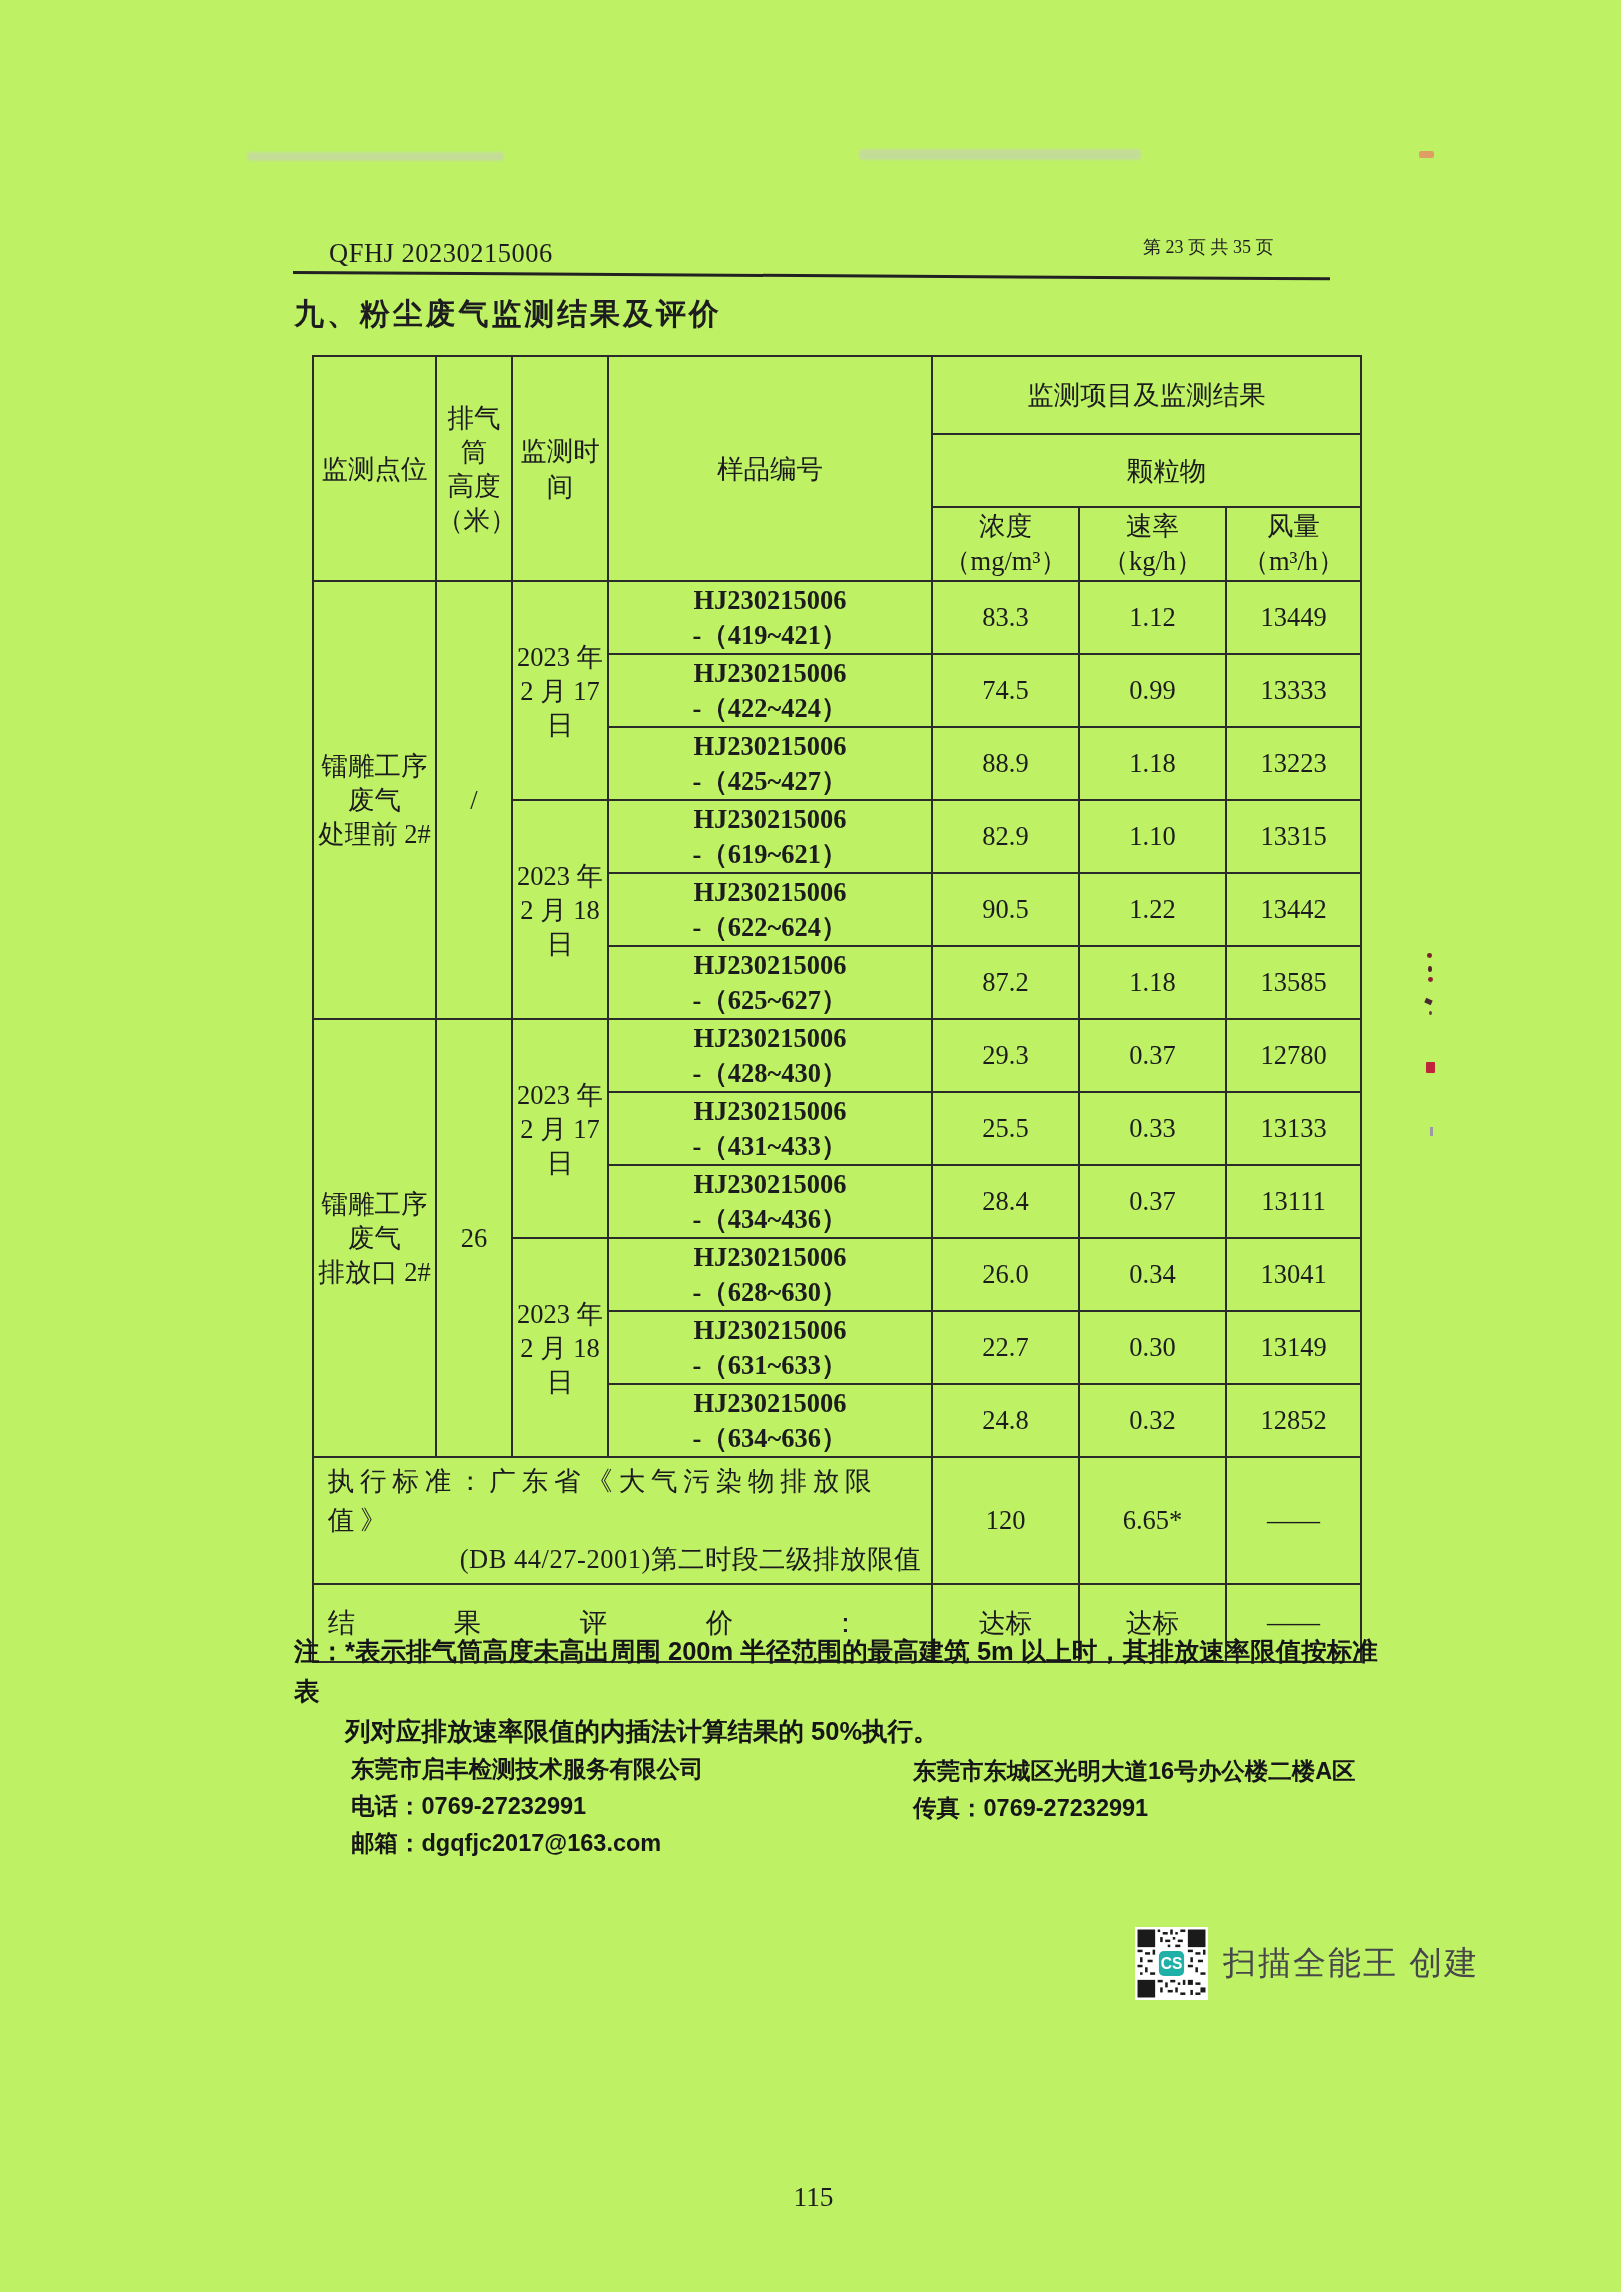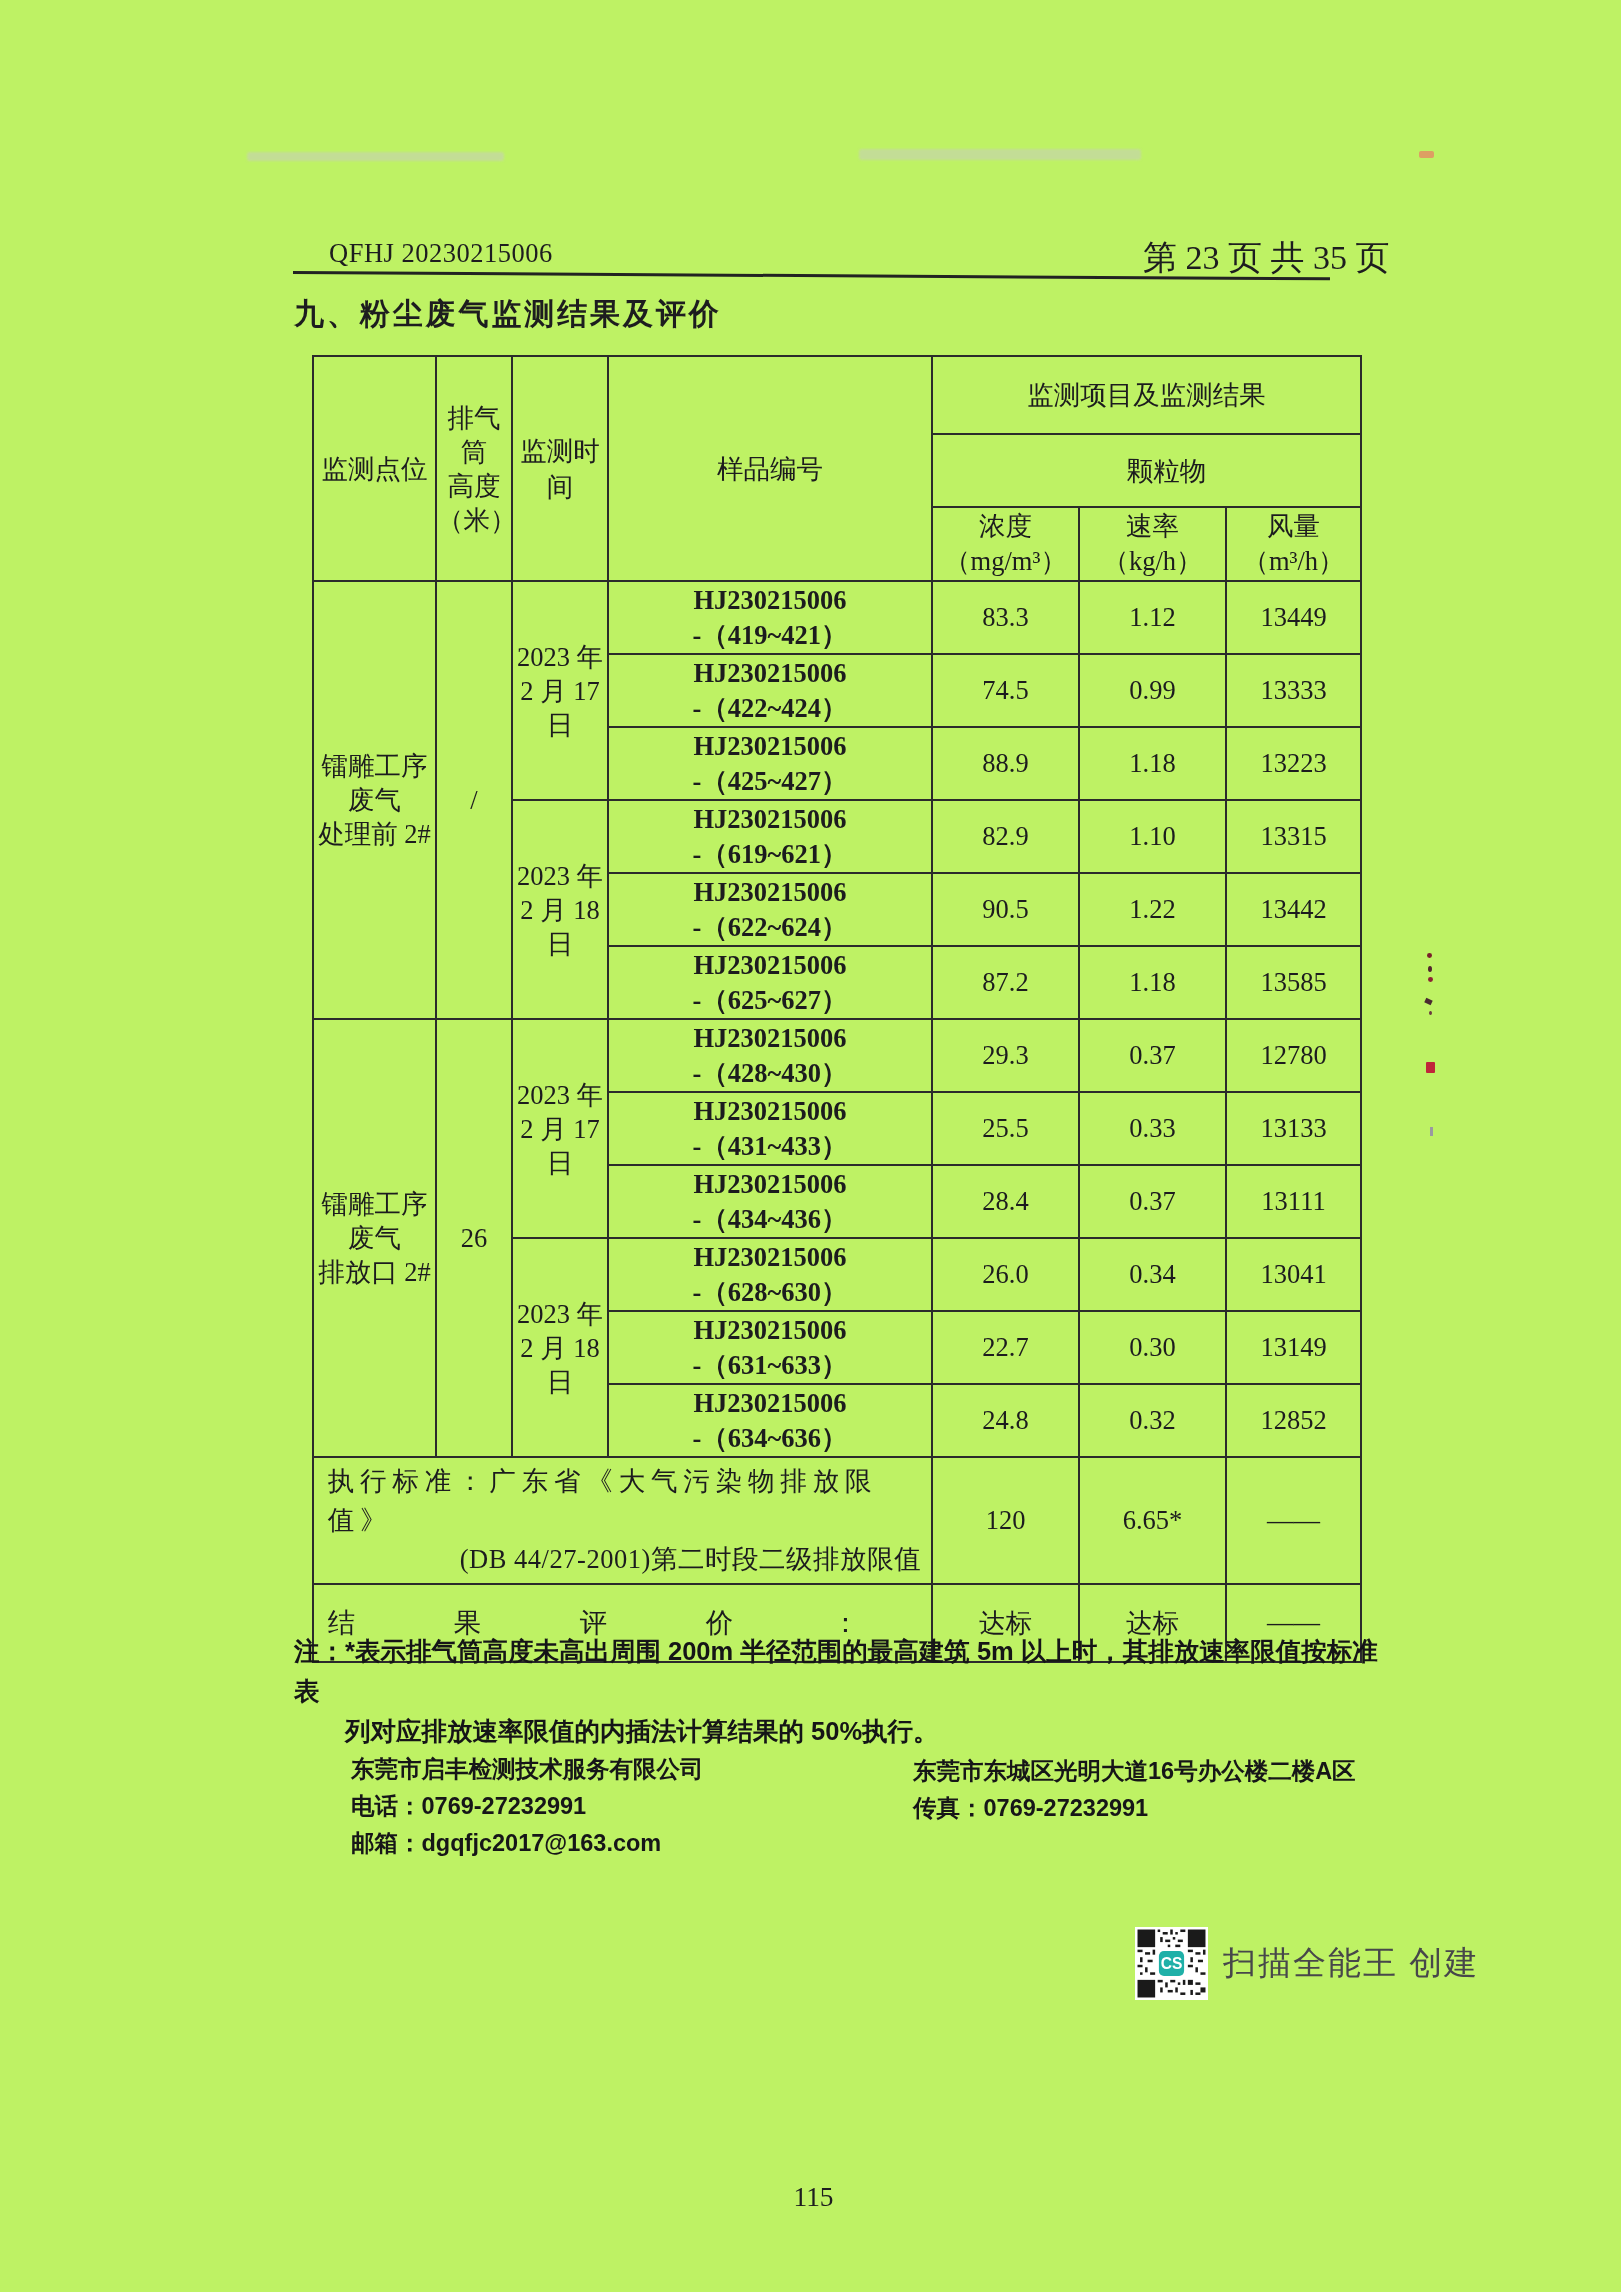--- a/index.html
+++ b/index.html
@@ -3,21 +3,21 @@
 <meta charset="utf-8">
 <style>
   html,body{margin:0;padding:0;background:#e8e8e8;}
   .page{
     position:relative;width:1621px;height:2293px;margin:0 auto;
     background:#bef264;overflow:hidden;
     font-family:"Liberation Serif","DejaVu Serif",serif;color:#1d1d1f;
   }
   
   .report-no{position:absolute;left:329px;top:238px;font-size:26.5px;letter-spacing:0.5px;}
-  .page-info{position:absolute;left:1143px;top:235px;font-size:34px;}
+  .page-info{position:absolute;left:1143px;top:235px;font-size:18px;}
   .header-rule{position:absolute;left:293px;top:271px;width:1037px;height:2.9px;background:#222;
     transform:rotate(.35deg);transform-origin:left center;}
   .section-title{position:absolute;left:294px;top:294px;font-size:30px;font-weight:bold;letter-spacing:2.9px;text-align:center;}
   
   table.mon{position:absolute;left:312px;top:355px;width:1049px;border-collapse:collapse;table-layout:fixed;}
   .mon td{border:2px solid #2b2b2b;text-align:center;vertical-align:middle;
     font-size:26.5px;padding:0;color:#1c1c1e;}
   .mon .ml{white-space:pre-line;line-height:34px;}
   .mon tr.h1 td{height:76px;}
   .mon tr.h2 td{height:71px;padding-left:40px;}

